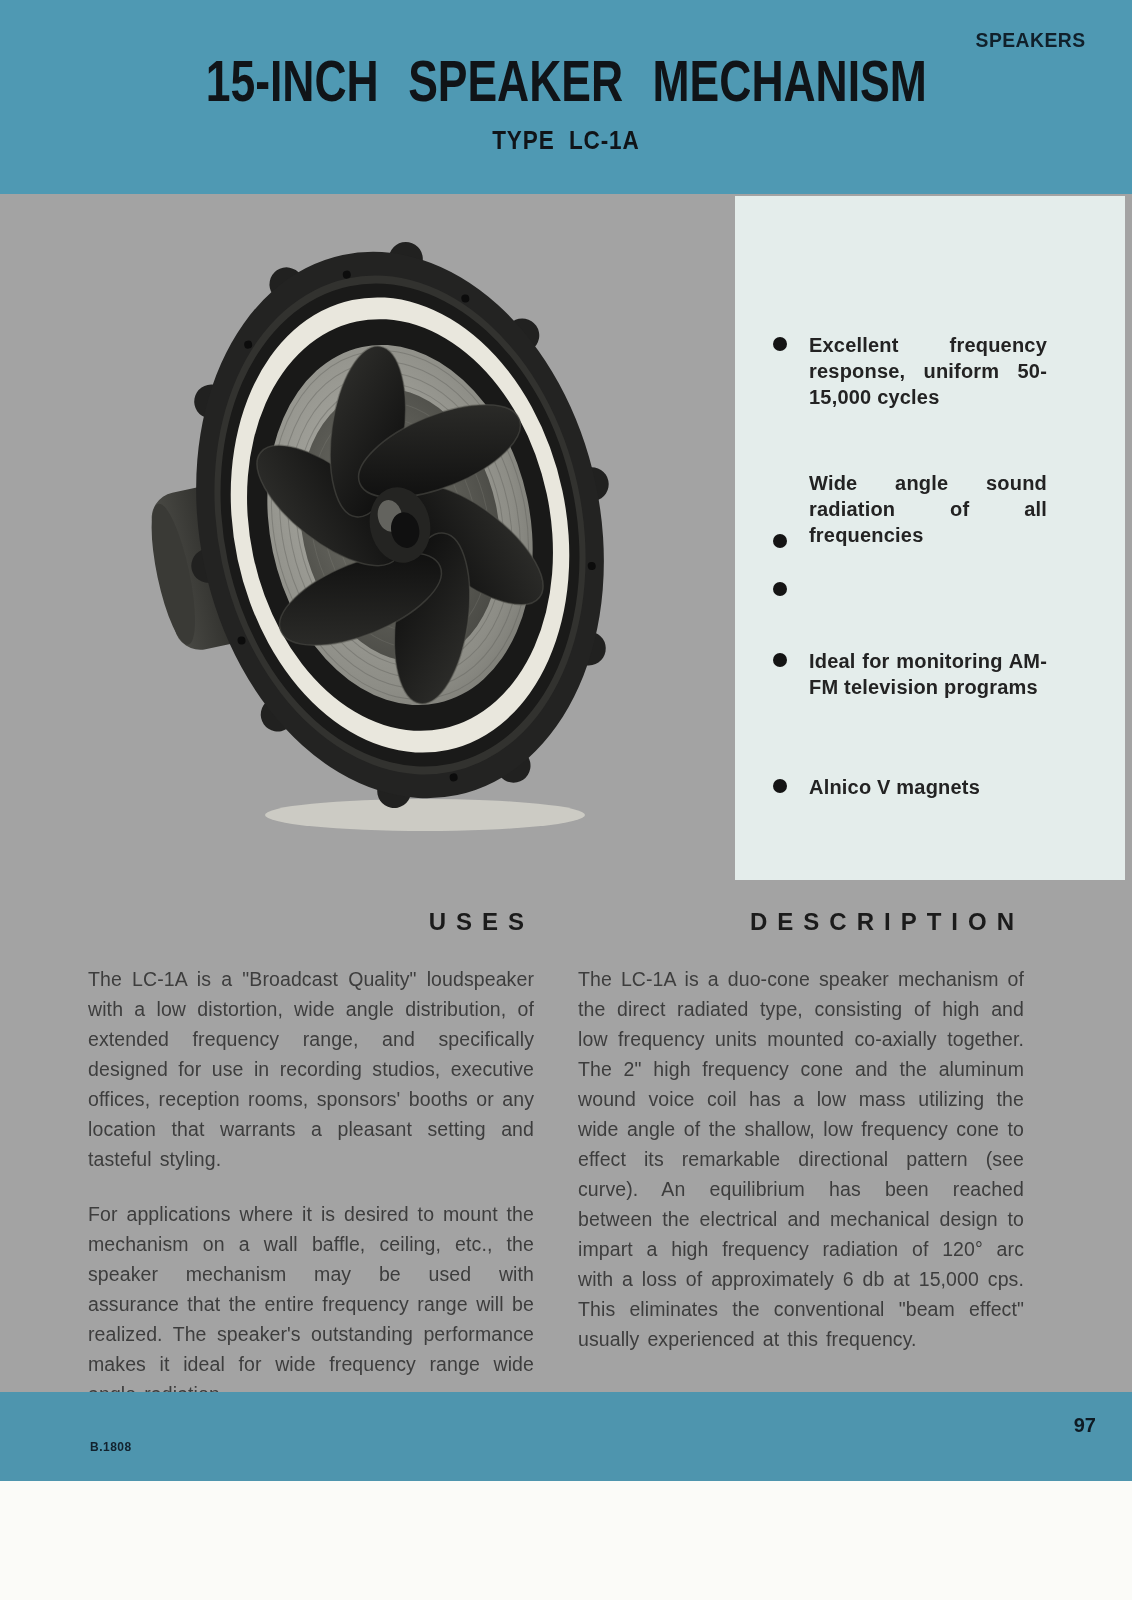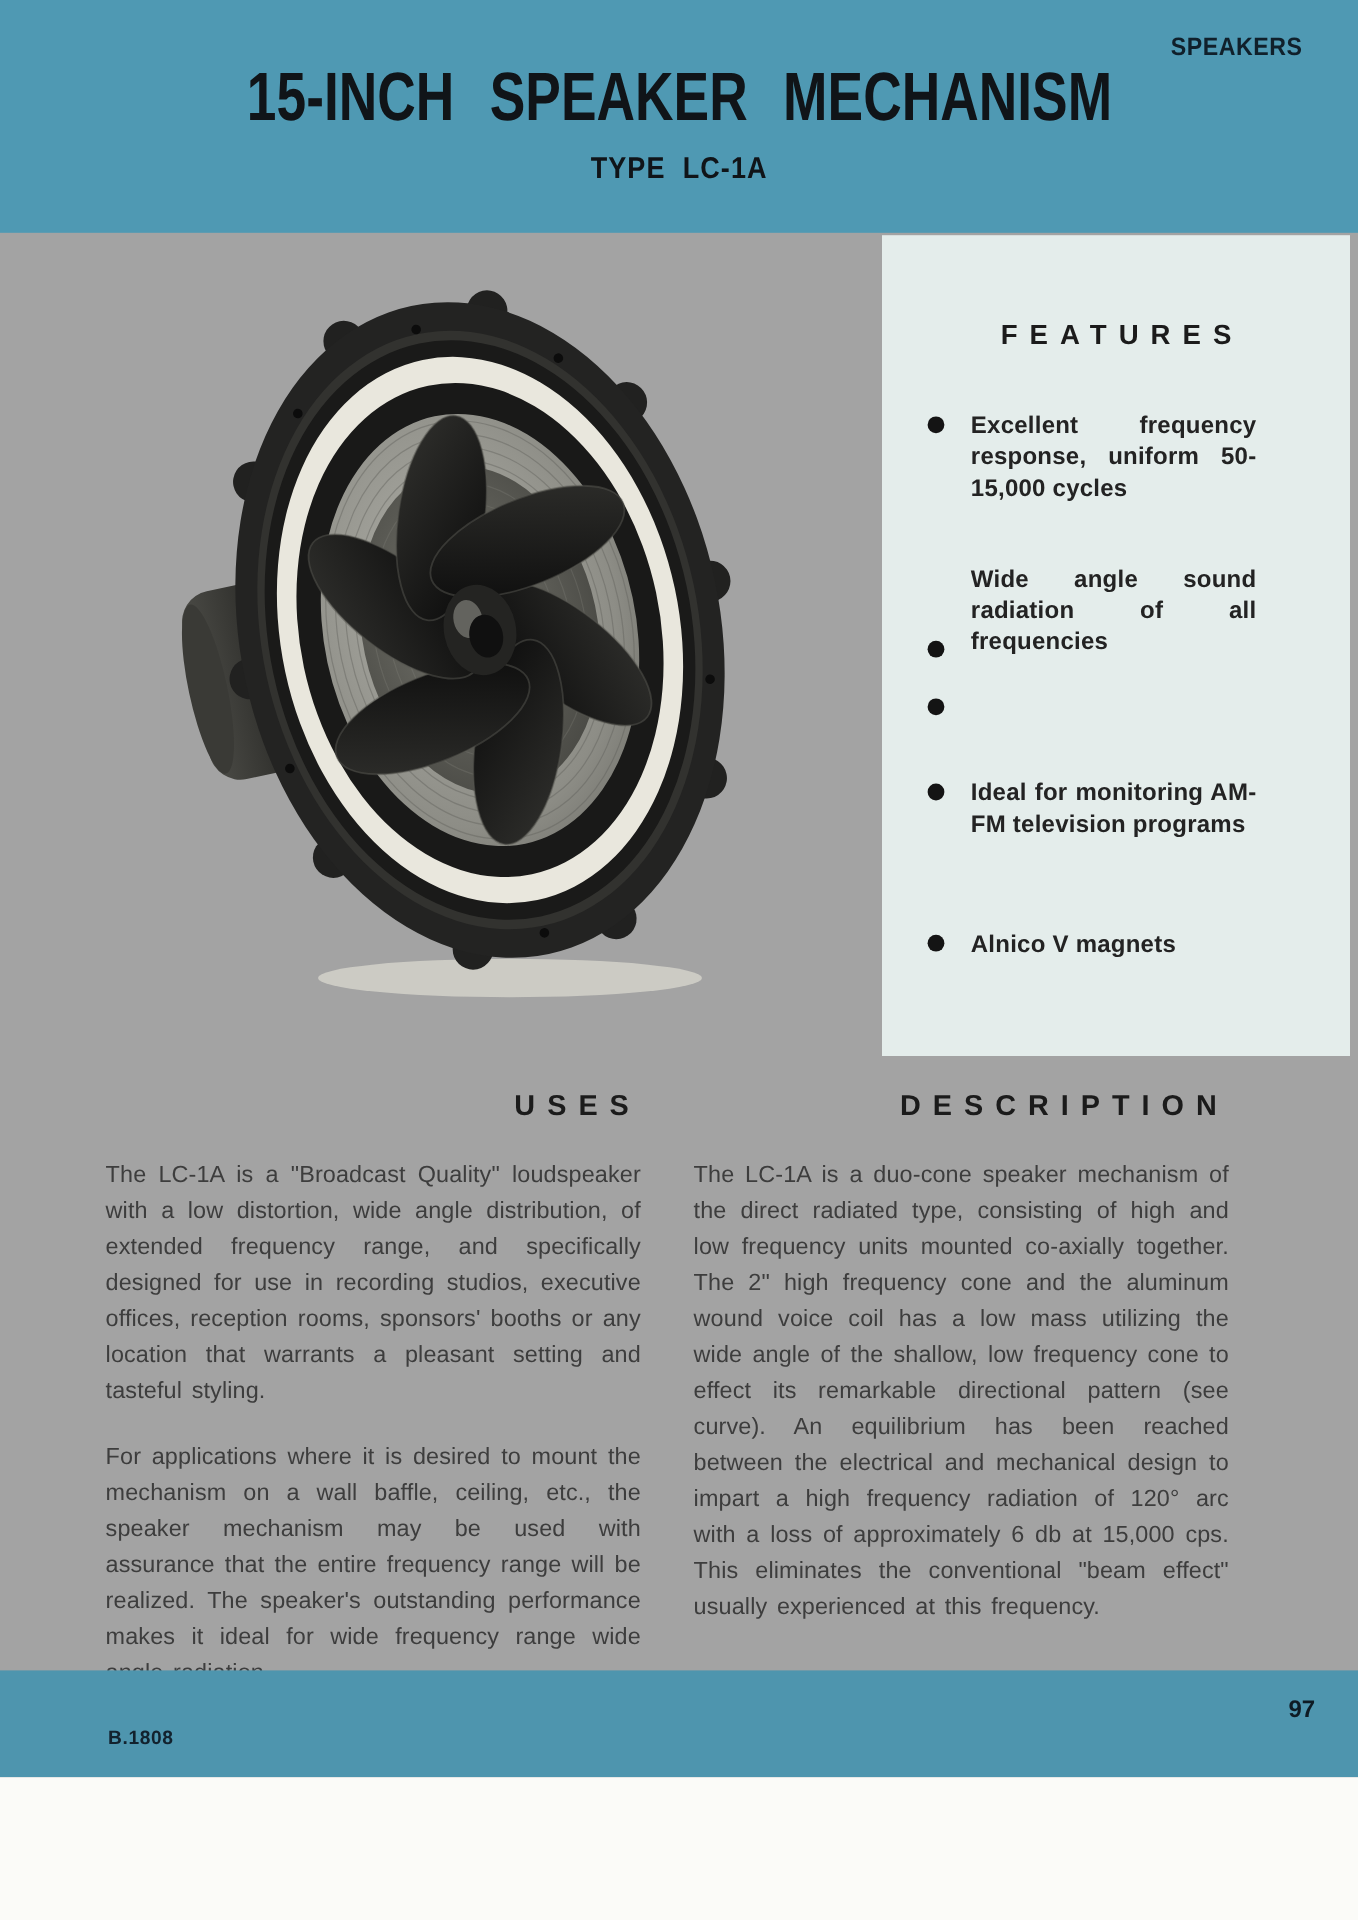--- a/index.html
+++ b/index.html
@@ -104,21 +104,21 @@
   .feature-text {
     margin-left: 22px;
     width: 238px;
     font-size: 20px;
     font-weight: 700;
     line-height: 26px;
     color: #232323;
     text-align: justify;
     letter-spacing: 0.2px;
   }
-  .fi-1 { top: 146px; }
+  .fi-1 { top: 136px; }
   .fi-2 { top: 274px; align-items: flex-end; }
   .fi-3 { top: 381px; }
   .fi-4 { top: 452px; }
   .fi-5 { top: 578px; }
 
   
   .text-col {
     position: absolute;
     top: 908px;
     width: 446px;
@@ -147,21 +147,21 @@
   
   .footer-band {
     position: absolute;
     left: 0; top: 1392px;
     width: 1132px; height: 89px;
     background: #4e95ae;
   }
   .footer-code {
     position: absolute;
     left: 90px; top: 48px;
-    font-size: 16px;
+    font-size: 12px;
     font-weight: 700;
     color: #12222e;
     letter-spacing: 0.5px;
   }
   .footer-page-number {
     position: absolute;
     right: 36px; top: 22px;
     font-size: 20px;
     font-weight: 700;
     color: #0e1b24;
@@ -271,21 +271,20 @@
         </g>
 
         <ellipse cx="360" cy="325" rx="30" ry="38" fill="#242422"></ellipse>
         <ellipse cx="352" cy="314" rx="12" ry="16" fill="#6f6f68" opacity="0.85"></ellipse>
         <ellipse cx="364" cy="331" rx="14" ry="18" fill="#101010"></ellipse>
       </g>
     </svg>
   </div>
 
   <div class="features-panel">
-    <div class="features-heading">FEATURES</div>
 
     <div class="feature-item fi-1">
       <span class="feature-bullet"></span>
       <span class="feature-text">Excellent frequency response, uniform 50-15,000 cycles</span>
     </div>
     <div class="feature-item fi-2">
       <span class="feature-bullet"></span>
       <span class="feature-text">Wide angle sound radiation of all frequencies</span>
     </div>
     <div class="feature-item fi-3">

